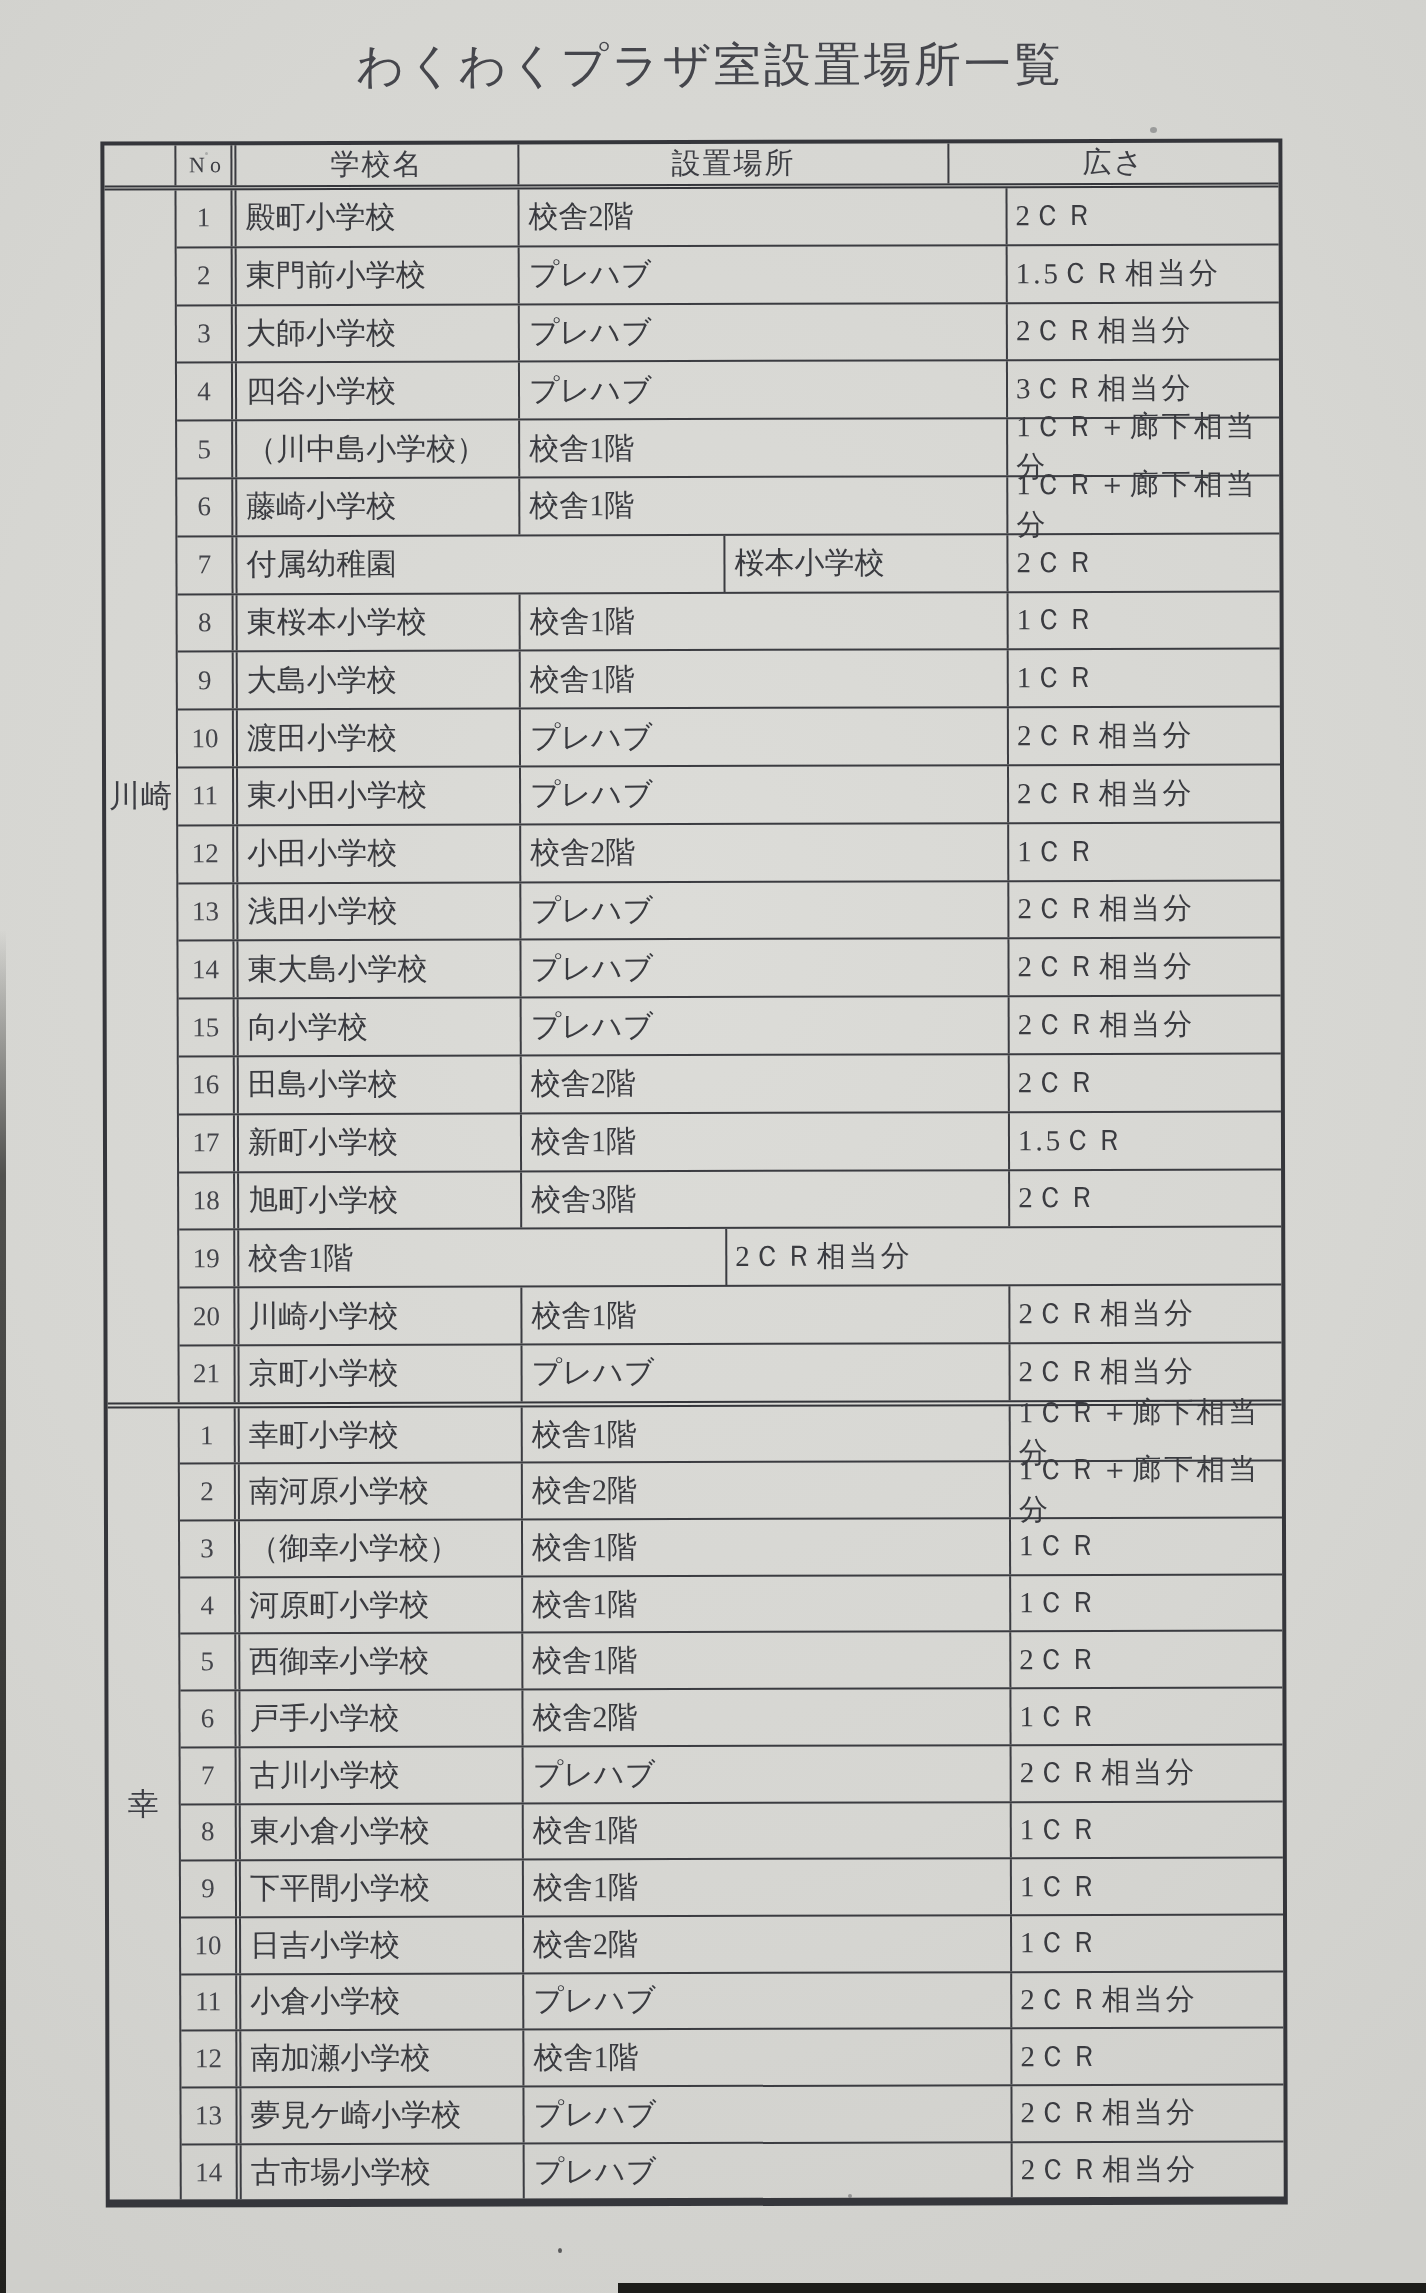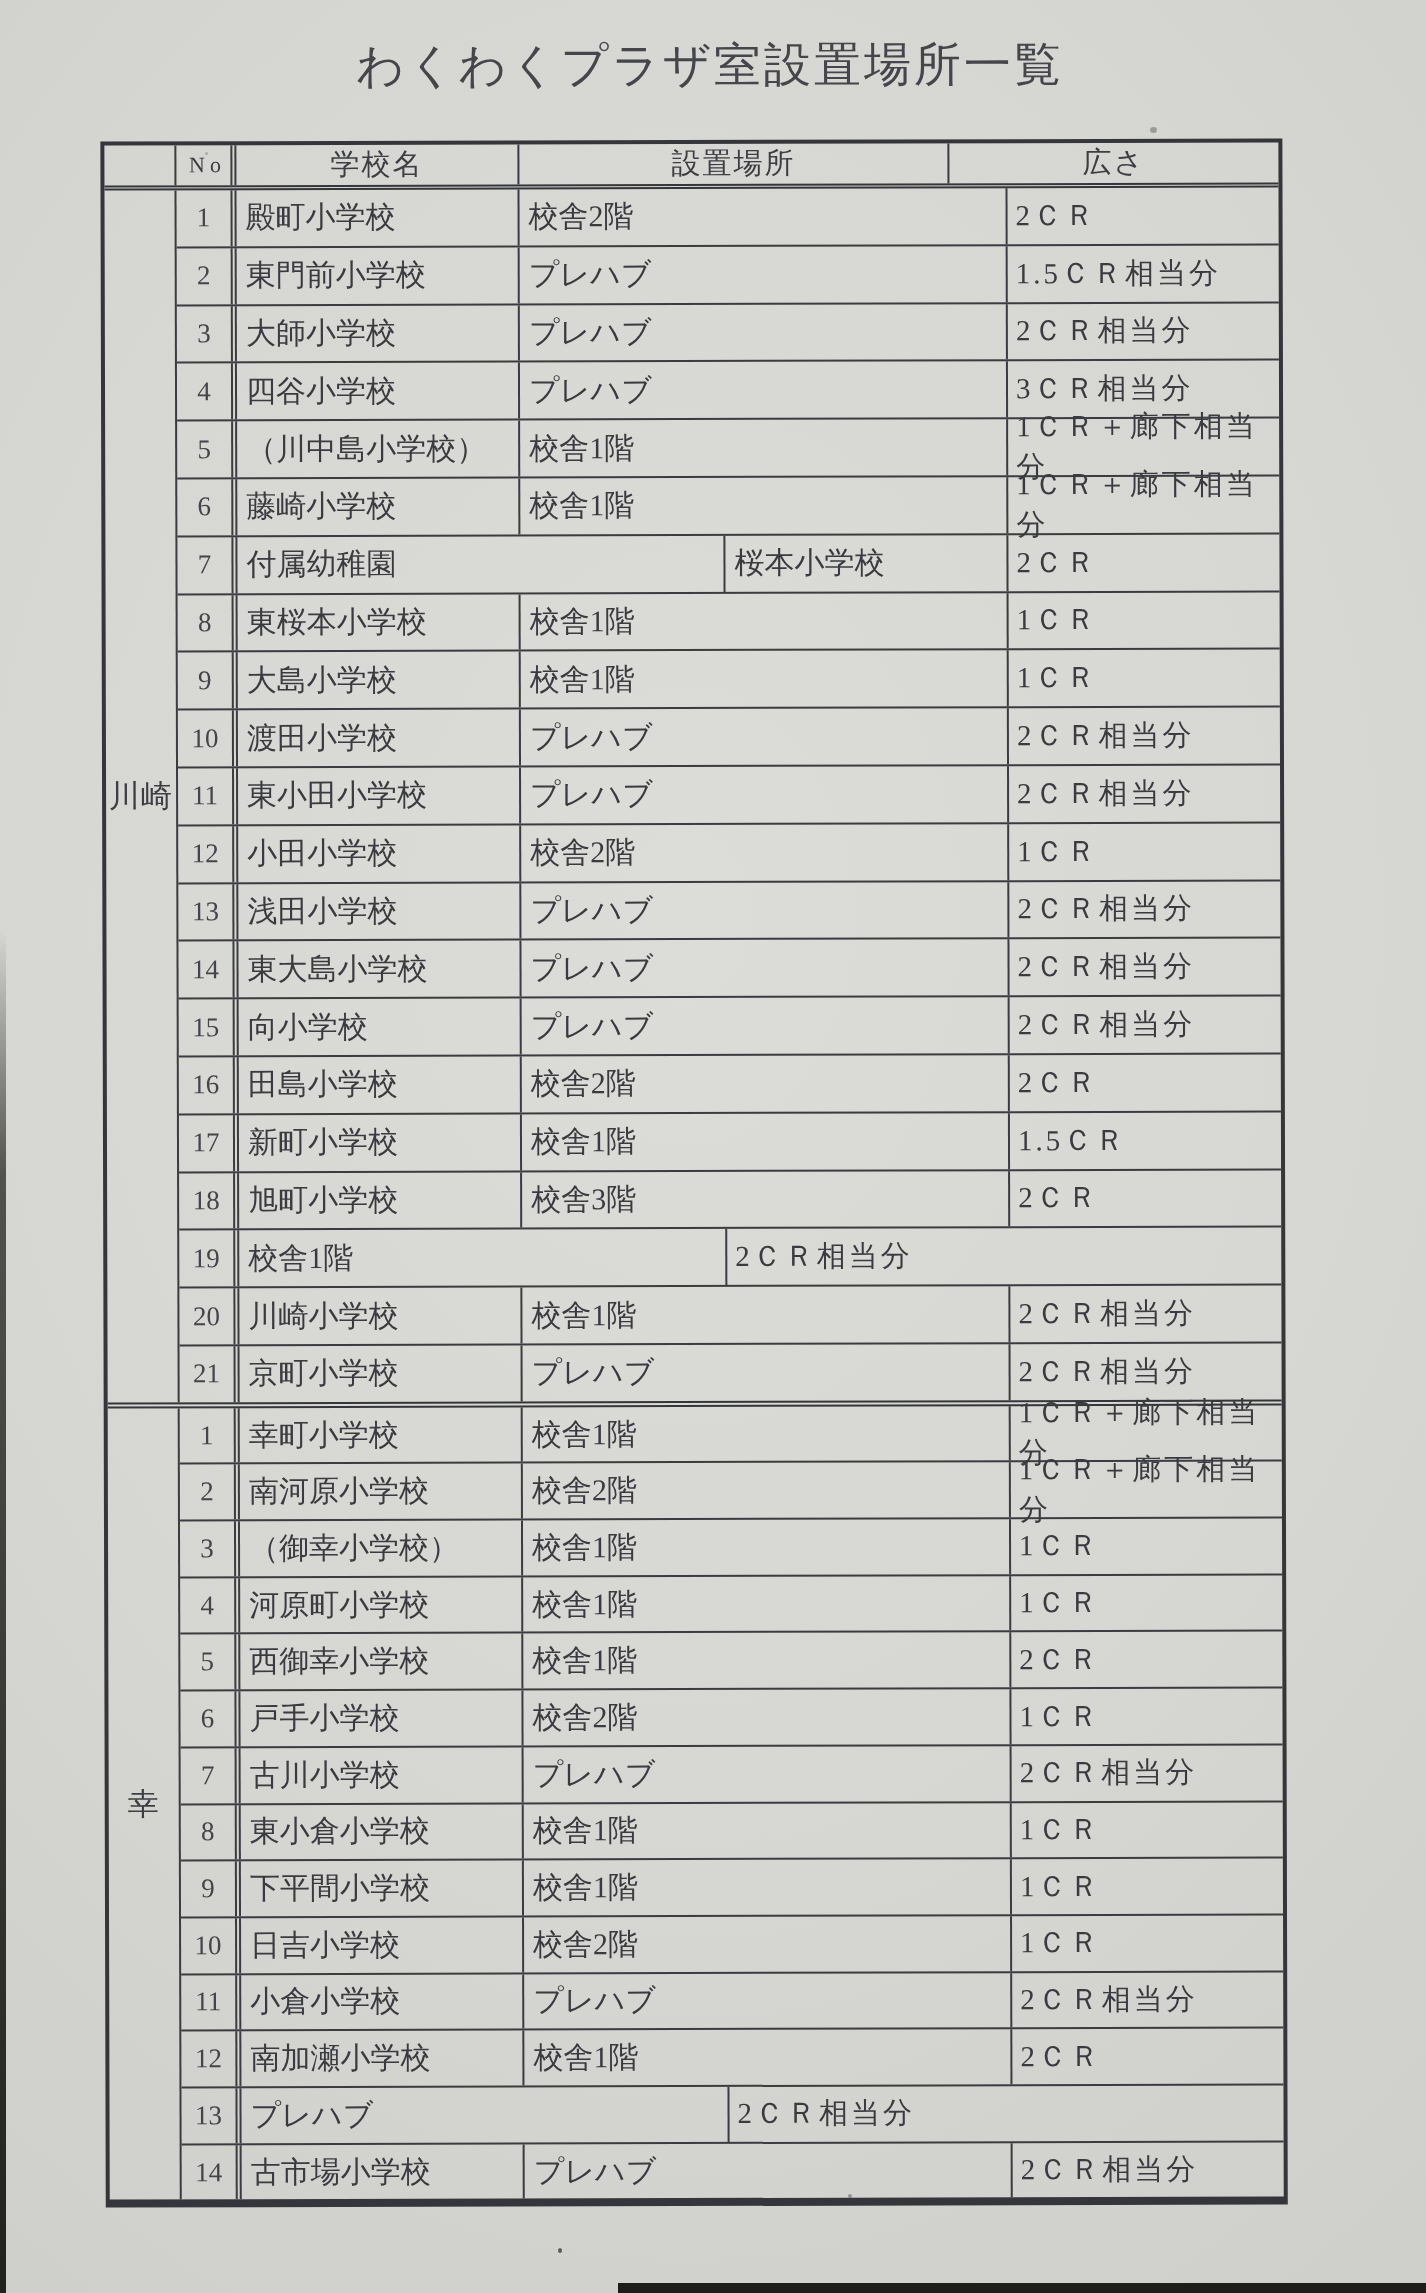--- a/index.html
+++ b/index.html
@@ -308,20 +308,21 @@
 
           <div class="row">
             <div class="cell c-no">12</div>
             <div class="cell c-school">南加瀬小学校</div>
             <div class="cell c-location">校舎1階</div>
             <div class="cell c-size">2ＣＲ</div>
           </div>
 
           <div class="row">
             <div class="cell c-no">13</div>
+            <div class="cell c-school">夢見ケ崎小学校</div>
             <div class="cell c-location">プレハブ</div>
             <div class="cell c-size">2ＣＲ相当分</div>
           </div>
 
           <div class="row">
             <div class="cell c-no">14</div>
             <div class="cell c-school">古市場小学校</div>
             <div class="cell c-location">プレハブ</div>
             <div class="cell c-size">2ＣＲ相当分</div>
           </div>

